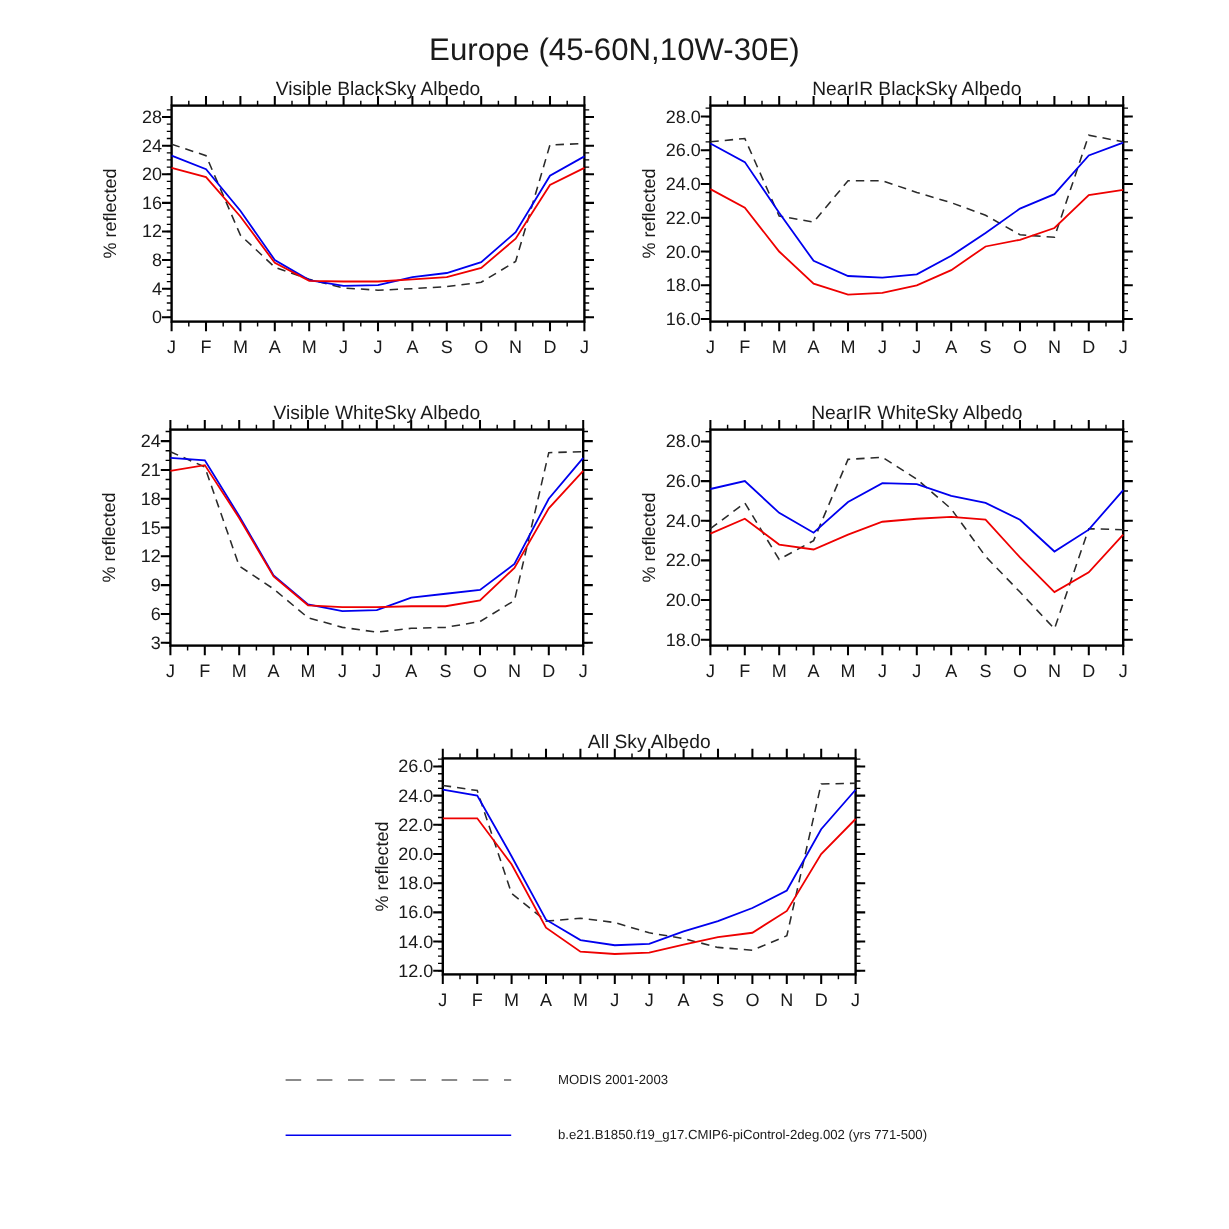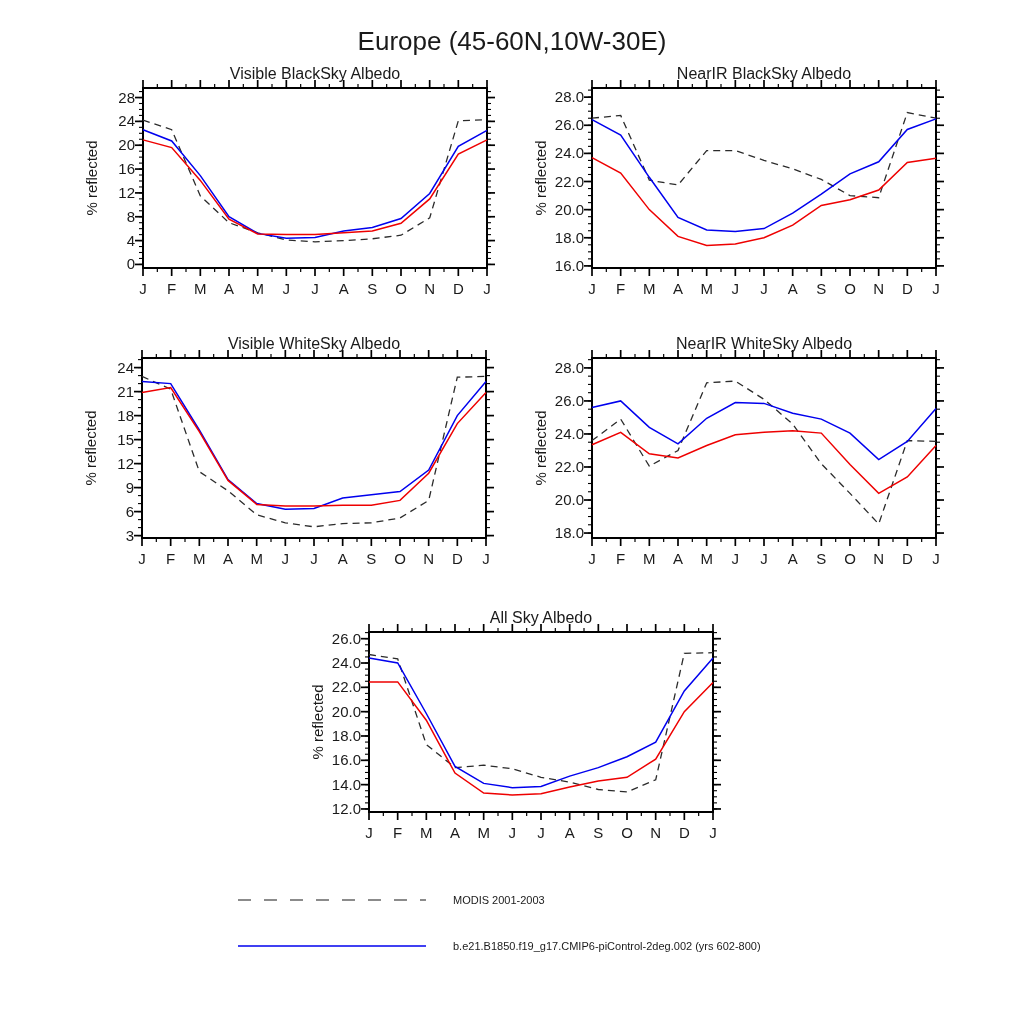--- a/index.html
+++ b/index.html
@@ -3,21 +3,21 @@
 <meta charset="utf-8">
 <style>
   html,body{margin:0;padding:0;background:#fff;}
   .page{position:relative;width:1024px;height:1024px;background:#ffffff;
         font-family:"Liberation Sans", sans-serif;color:#000;overflow:hidden;}
   .main-title{position:absolute;top:26px;left:0;width:100%;text-align:center;
               font-size:26px;color:#1a1a1a;}
   .chart{position:absolute;}
   .legend-row{position:absolute;left:236px;height:16px;display:flex;align-items:center;}
   .legend-sample{width:192px;height:14px;display:inline-block;}
-  .legend-label{margin-left:14px;font-size:11px;color:#1a1a1a;white-space:nowrap;padding-left:11px;}
+  .legend-label{margin-left:26px;font-size:11px;color:#1a1a1a;white-space:nowrap;padding-left:11px;}
   svg text{font-family:"Liberation Sans", sans-serif;fill:#1a1a1a;}
 </style>
 </head>
 <body>
 
 <div class="page">
   <div class="main-title">Europe (45-60N,10W-30E)</div>
 
   <div id="charts">
       <div class="chart" style="left: 38px; top: 46px;"><svg width="474" height="266">
@@ -753,15 +753,15 @@
   <div class="legend-row" style="top:892px">
     <span class="legend-sample" id="ls0"><svg width="192" height="14">
           <line x1="2" y1="7" x2="190" y2="7" stroke="#666666" stroke-width="1.3" stroke-dasharray="13 13"></line>
         </svg></span>
     <span class="legend-label">MODIS 2001-2003</span>
   </div>
   <div class="legend-row" style="top:938px">
     <span class="legend-sample" id="ls1"><svg width="192" height="14">
           <line x1="2" y1="7" x2="190" y2="7" stroke="#0000ee" stroke-width="1.3"></line>
         </svg></span>
-    <span class="legend-label">b.e21.B1850.f19_g17.CMIP6-piControl-2deg.002 (yrs 602-800)</span>
+    <span class="legend-label">b.e21.B1850.f19_g17.CMIP6-piControl-2deg.002 (yrs 771-500)</span>
   </div>
 </div>
 
 </body></html>

